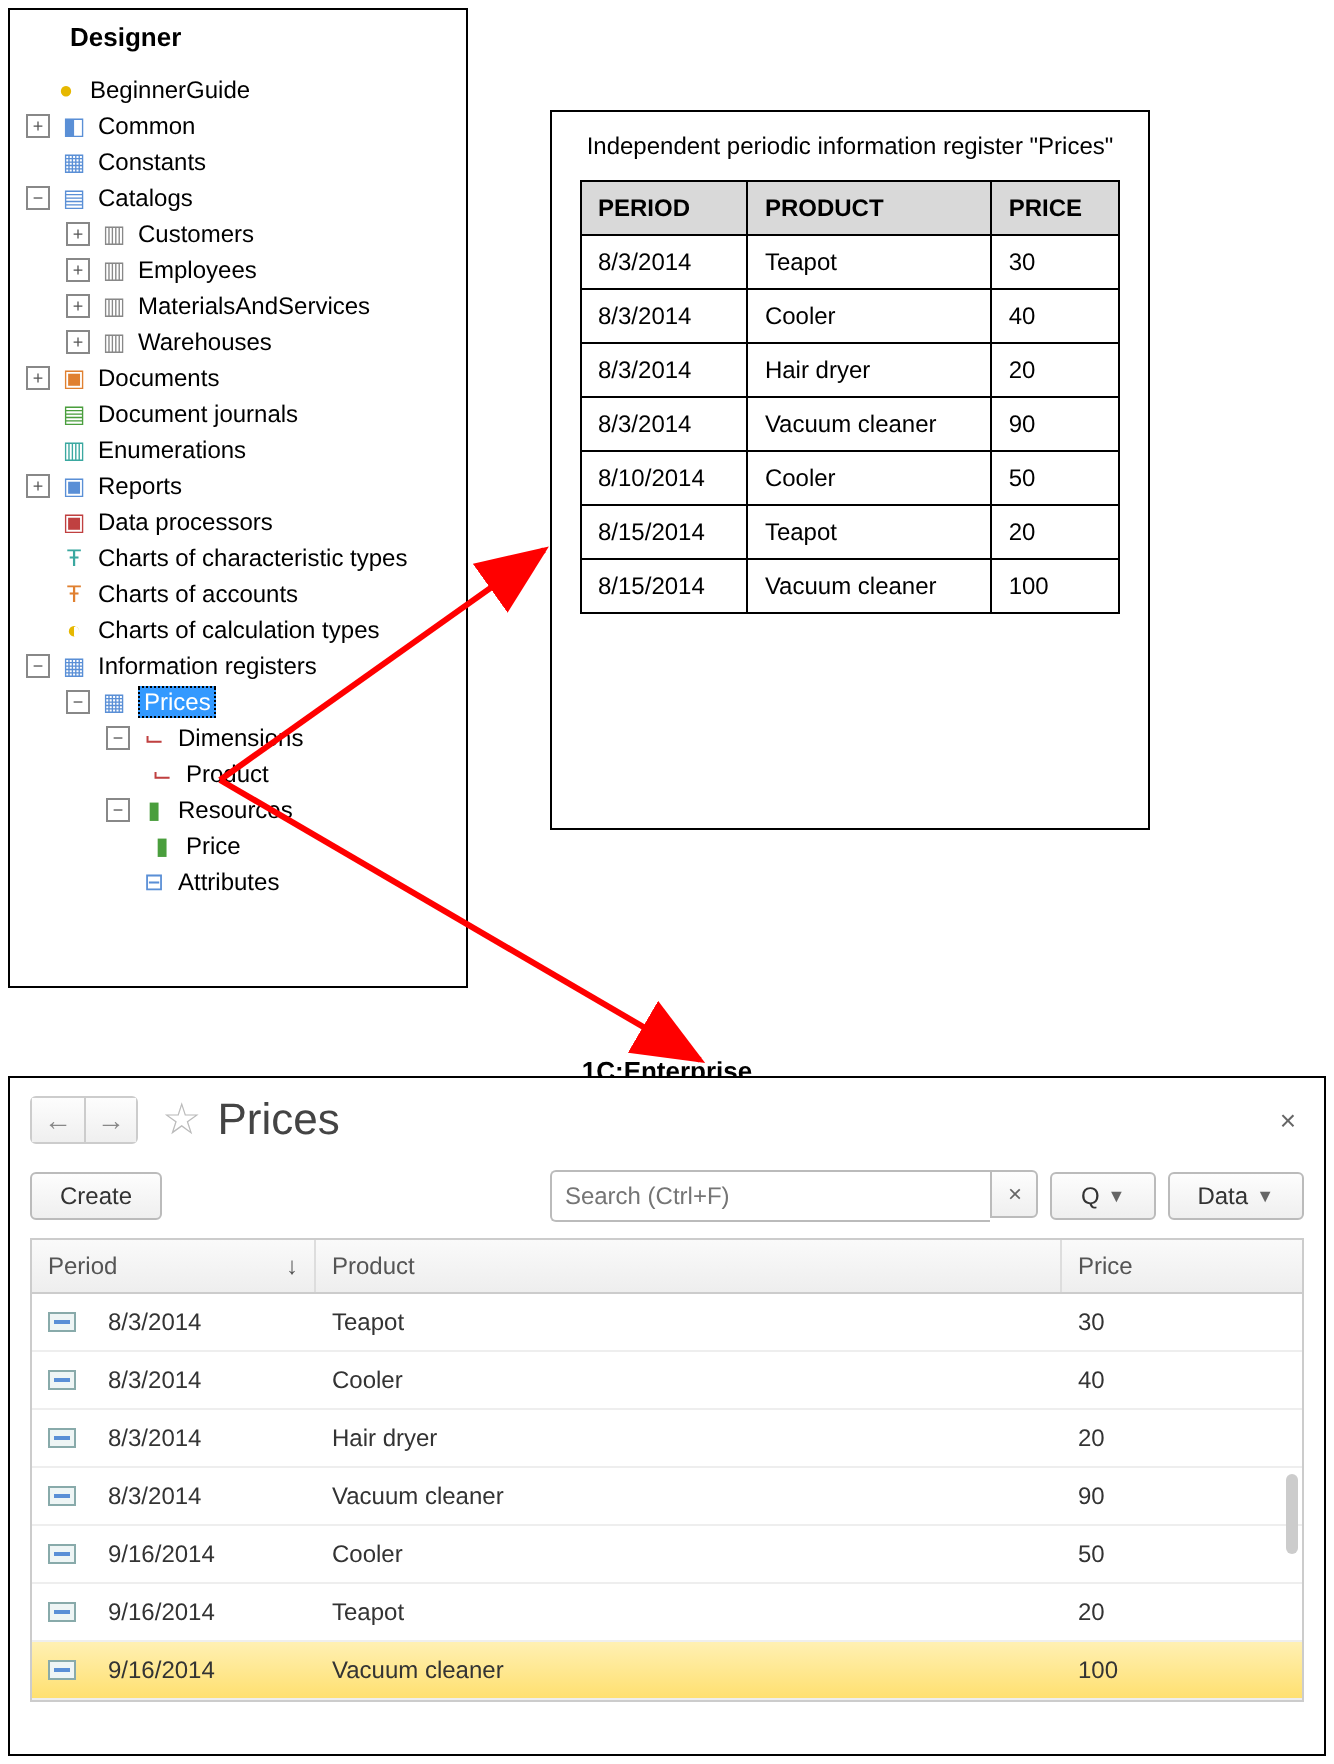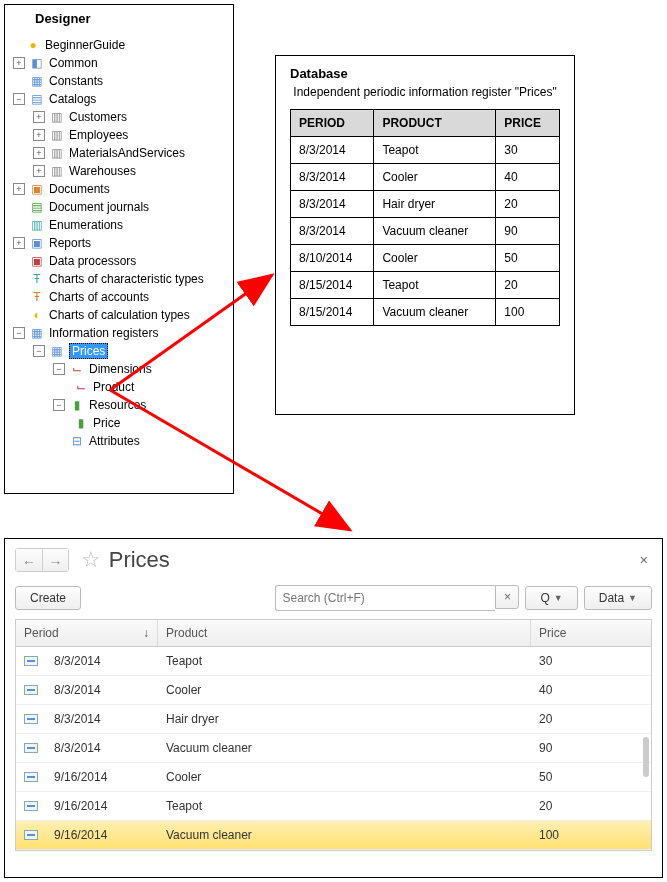--- a/index.html
+++ b/index.html
@@ -183,21 +183,20 @@
         </div>
     <div class="tree-row" style="padding-left:44px">
           <span class="exp-blank"></span>
           <span class="ico ico-blue">⊟</span>
           <span>Attributes</span>
         </div>
   </div>
 </div>
 
 <div class="db-panel">
-  <div class="db-title">Database</div>
   <div class="db-sub">Independent periodic information register "Prices"</div>
   <table class="db-table">
     <thead>
           <tr>
       <th>PERIOD</th>
       <th>PRODUCT</th>
       <th>PRICE</th>
     </tr>
         </thead>
     <tbody id="db-body">
@@ -243,20 +242,21 @@
 <svg class="arrows" width="667" height="882">
   <defs>
         <marker id="ah" markerWidth="12" markerHeight="10" refX="11" refY="5" orient="auto">
           <polygon points="0,0 12,5 0,10" fill="#ff0000"></polygon>
         </marker>
       </defs>
   <line x1="110" y1="390" x2="272" y2="275" stroke="#ff0000" stroke-width="3" marker-end="url(#ah)"></line>
   <line x1="110" y1="390" x2="350" y2="530" stroke="#ff0000" stroke-width="3" marker-end="url(#ah)"></line>
 </svg>
 
+<div class="section-label">1C:Enterprise</div>
 
 <div class="ent-panel">
   <div class="ent-header">
     <div class="nav-btns">
       <div class="nav-btn">←</div>
       <div class="nav-btn">→</div>
     </div>
     <span class="star">☆</span>
     <span class="ent-title">Prices</span>
     <span class="ent-close">×</span>

